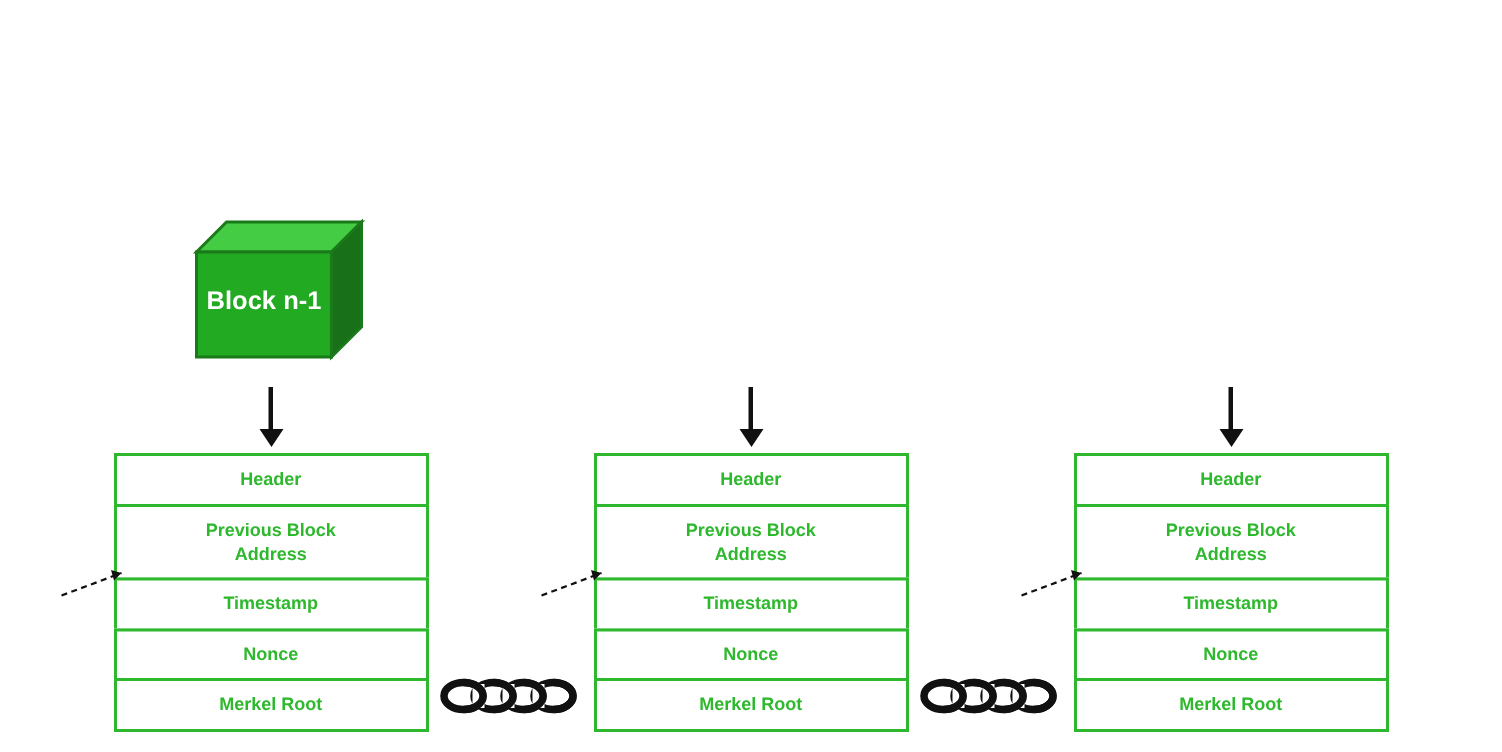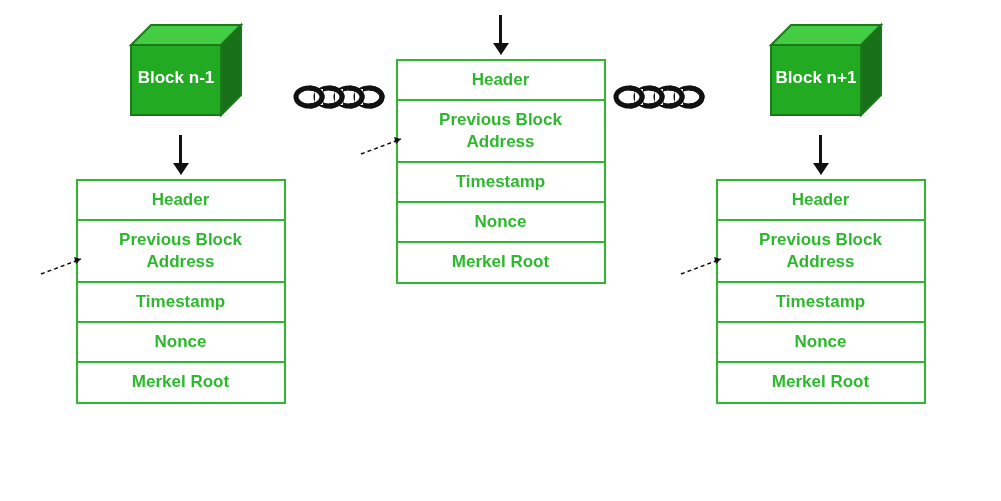--- a/index.html
+++ b/index.html
@@ -41,32 +41,32 @@
       align-items: center;
       width: 210px;
       gap: 0;
     }
 
     .info-box {
       width: 100%;
       border: 2px solid #2eb82e;
       padding: 8px 10px;
       text-align: center;
-      font-size: 17px;
+      font-size: 12px;
       font-weight: bold;
       color: #2eb82e;
       background: white;
       margin-bottom: -2px;
       line-height: 1.3;
     }
 
     
     .blocks-row {
       display: flex;
-      align-items: flex-start;
+      align-items: flex-end;
       justify-content: center;
       width: 100%;
       height: 100%;
       padding: 15px 20px;
       position: relative;
     }
 
     .block-column {
       display: flex;
       flex-direction: column;
@@ -170,28 +170,20 @@
       <rect x="44" y="14" width="8" height="16" fill="white"></rect>
       <rect x="64" y="14" width="8" height="16" fill="white"></rect>
       <path d="M18,13 a13,9 0 0,1 0,18" fill="none" stroke="#111" stroke-width="5"></path>
       <path d="M38,13 a13,9 0 0,1 0,18" fill="none" stroke="#111" stroke-width="5"></path>
       <path d="M58,13 a13,9 0 0,1 0,18" fill="none" stroke="#111" stroke-width="5"></path>
       <path d="M78,13 a13,9 0 0,1 0,18" fill="none" stroke="#111" stroke-width="5"></path>
     </svg>
   </div>
 
   <div class="block-column">
-    <div style="position:relative; width:140px; height:115px; margin-bottom:5px;">
-      <svg width="140" height="115" viewBox="0 0 140 115">
-        <polygon points="20,30 110,30 130,10 40,10" fill="#44cc44" stroke="#1a7a1a" stroke-width="2"></polygon>
-        <rect x="20" y="30" width="90" height="70" fill="#22aa22" stroke="#1a7a1a" stroke-width="2"></rect>
-        <polygon points="110,30 130,10 130,80 110,100" fill="#187018" stroke="#1a7a1a" stroke-width="2"></polygon>
-        <text x="65" y="68" text-anchor="middle" fill="white" font-size="17" font-weight="bold" font-family="Arial">Block n+1</text>
-      </svg>
-    </div>
 
     <div class="arrow-down">
       <div class="arrow-line"></div>
       <div class="arrow-head"></div>
     </div>
 
     <div class="block-info" style="position:relative;">
       <svg style="position:absolute; top:70px; left:-40px; z-index:10;" width="55" height="35">
         <line x1="5" y1="25" x2="45" y2="10" stroke="#111" stroke-width="1.5" stroke-dasharray="4,3"></line>
         <polygon points="45,10 38,8 40,15" fill="#111"></polygon>

